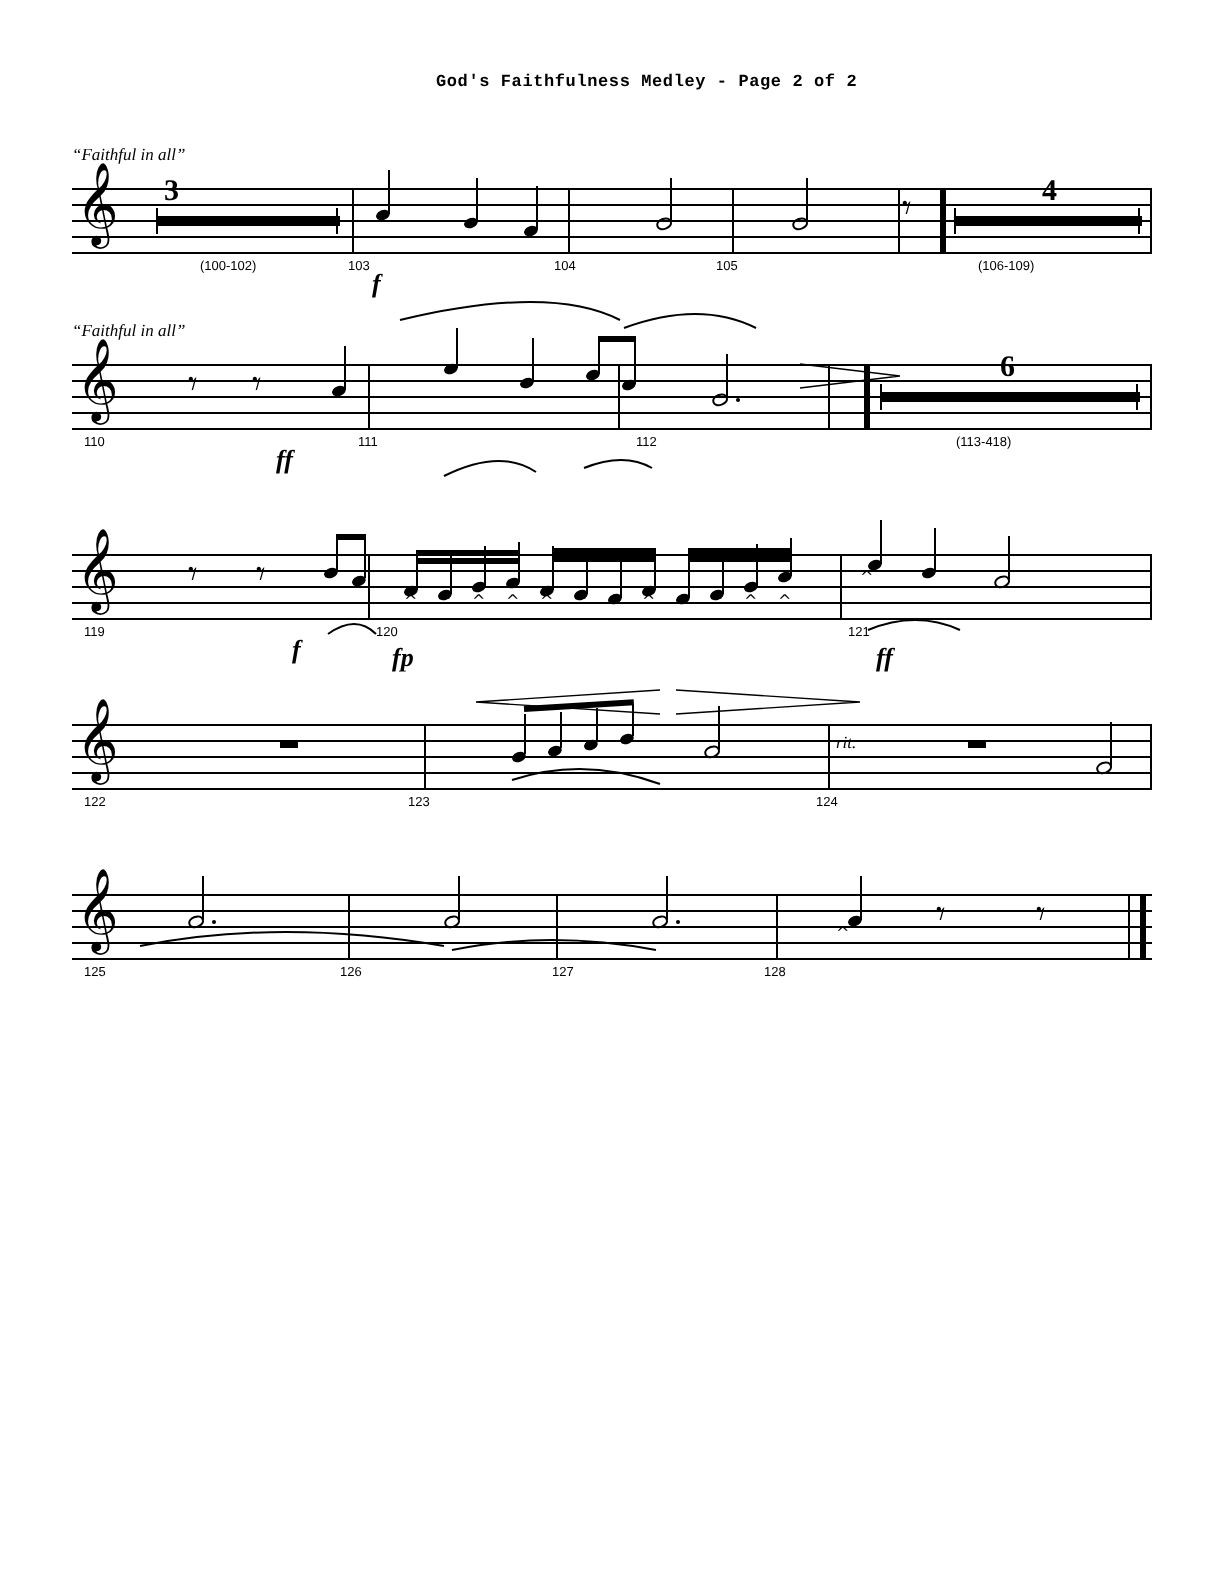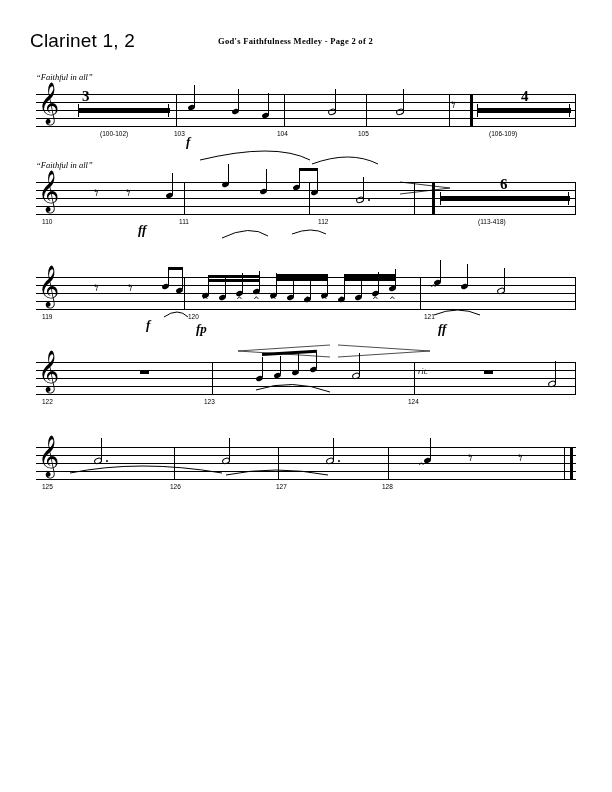--- a/index.html
+++ b/index.html
@@ -25,21 +25,21 @@
     font-family: "Liberation Sans", sans-serif;
     font-size: 19px;
     font-weight: normal;
     letter-spacing: 0.2px;
     color: #000;
   }
   .song-title {
     position: absolute;
     left: 218px;
     top: 36px;
-    font-family: Liberation Serif, serif;
+    font-family: Liberation Mono, monospace;
     font-size: 8.5px;
     font-weight: bold;
     letter-spacing: 0.3px;
     color: #000;
   }
 
   
   .system {
     position: absolute;
     left: 0;
@@ -198,21 +198,20 @@
     top: 0;
     overflow: visible;
     pointer-events: none;
   }
 </style>
 </head>
 <body>
 
 <div class="page">
 
-  <div class="instrument-title">Clarinet 1, 2</div>
   <div class="song-title">God's Faithfulness Medley - Page 2 of 2</div>
 
   <div class="system" style="top:72px;">
     <div class="section-label" style="left:36px; top:0px;">“Faithful in all”</div>
 
     <div class="staff" style="top:22px;">
       <div class="line l0"></div>
       <div class="line l1"></div>
       <div class="line l2"></div>
       <div class="line l3"></div>

